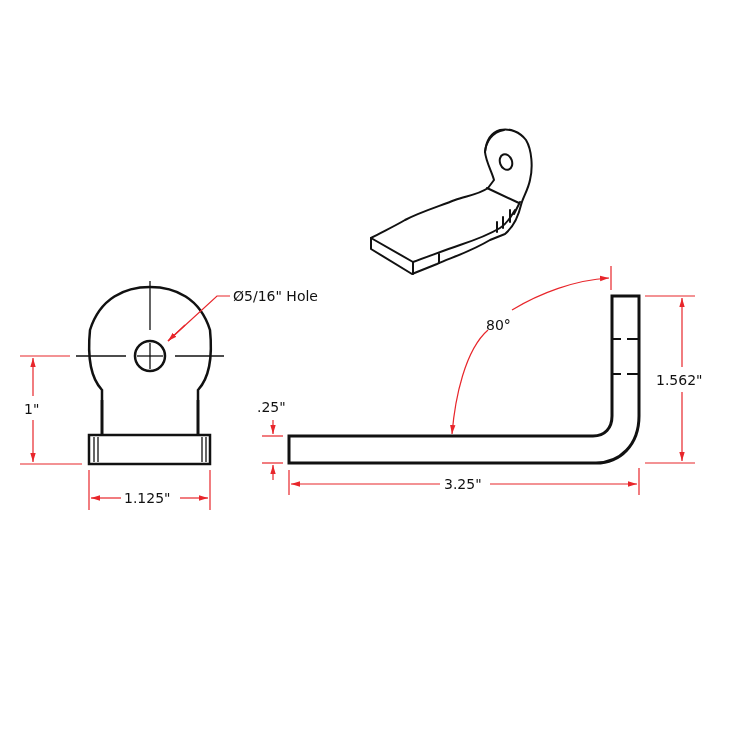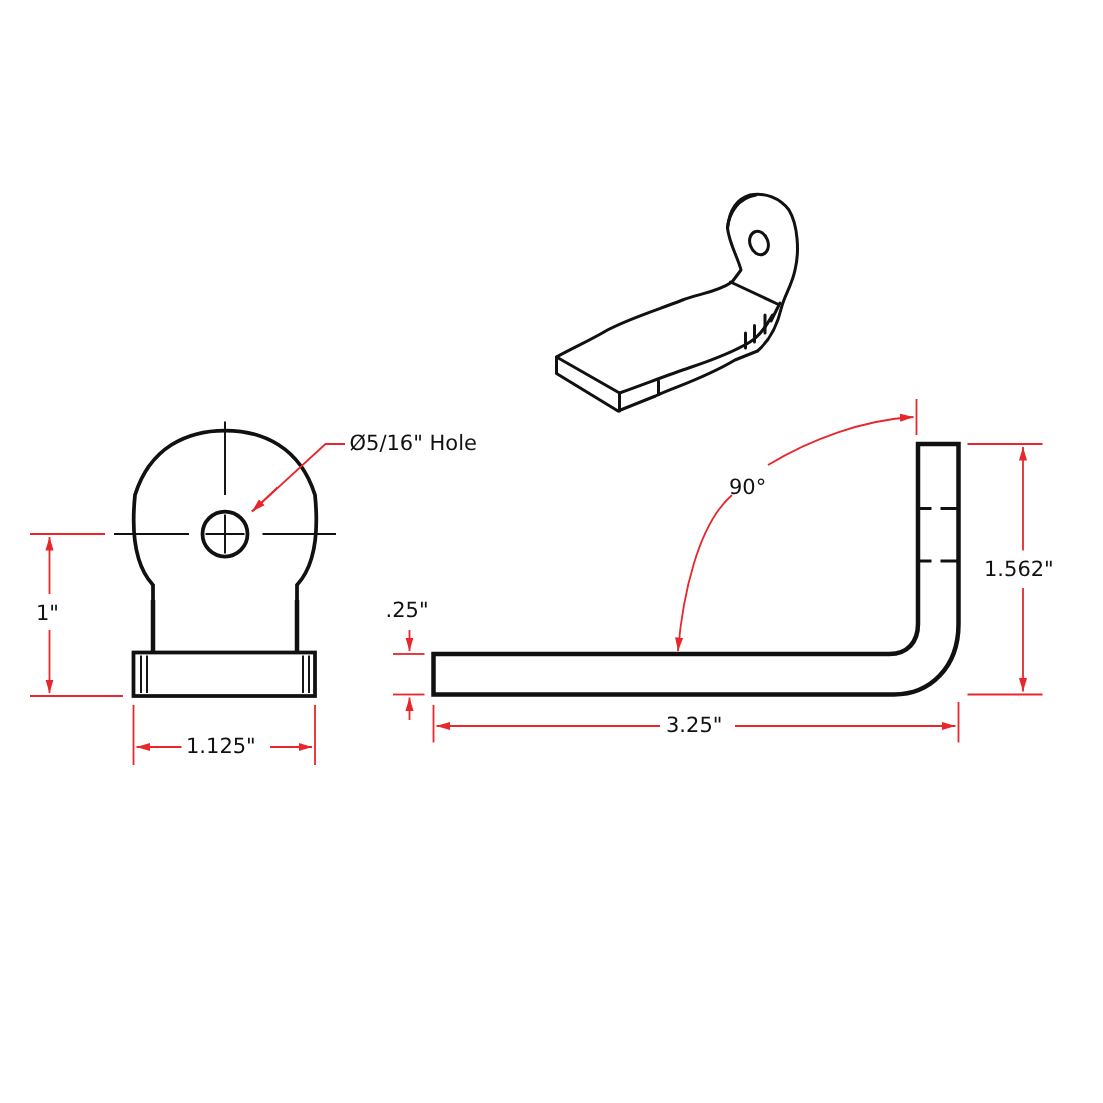--- a/index.html
+++ b/index.html
@@ -98,14 +98,14 @@
       </g>
     </g>
   </svg>
 
   <span class="lbl nobg" style="left:233px;top:289px;">Ø5/16" Hole</span>
   <span class="lbl nobg" style="left:24px;top:402px;">1"</span>
   <span class="lbl nobg" style="left:124px;top:491px;">1.125"</span>
   <span class="lbl nobg" style="left:257px;top:400px;">.25"</span>
   <span class="lbl nobg" style="left:444px;top:477px;">3.25"</span>
   <span class="lbl nobg" style="left:656px;top:373px;">1.562"</span>
-  <span class="lbl nobg" style="left:486px;top:318px;">90°</span>
+  <span class="lbl nobg" style="left:486px;top:318px;">80°</span>
 </div>
 
 </body></html>

